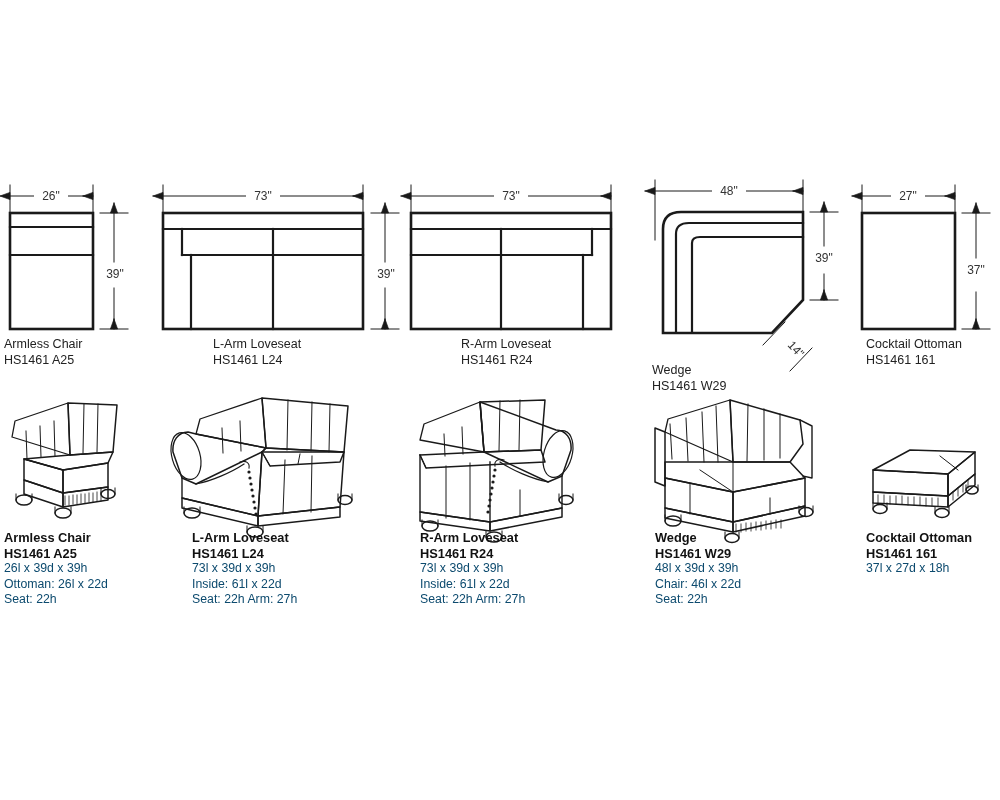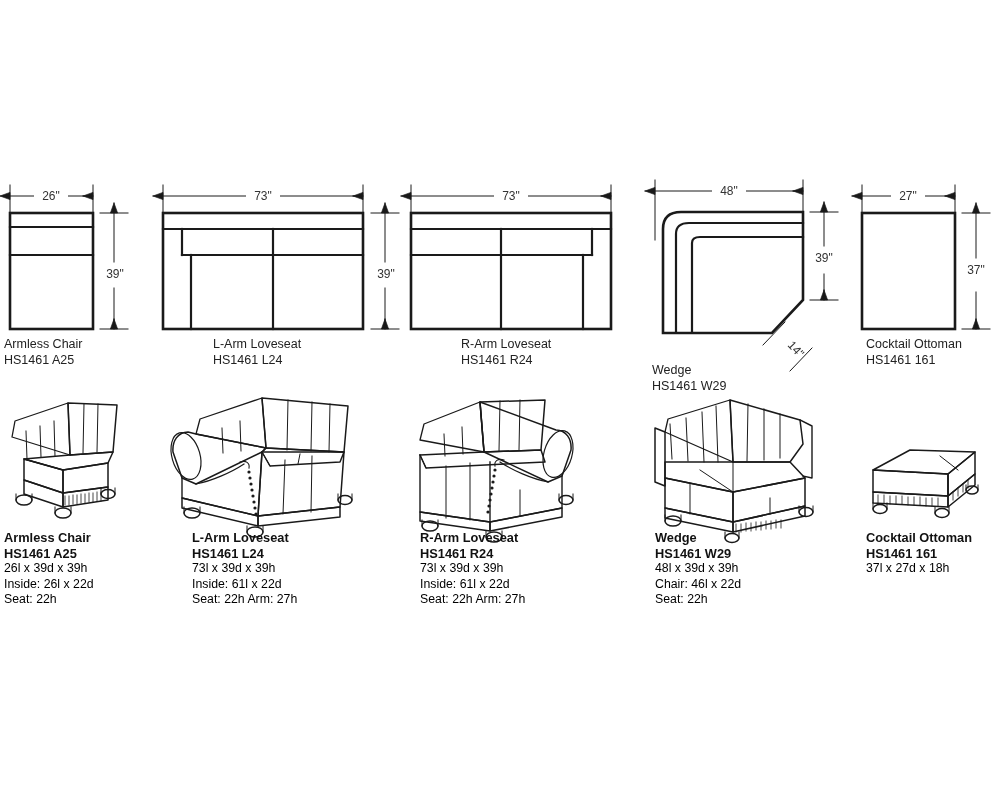--- a/index.html
+++ b/index.html
@@ -19,21 +19,21 @@
     font-family:"Liberation Sans", sans-serif;
   }
   .dim-text{
     font-size:12px;
     fill:#333;
     font-family:"Liberation Sans", sans-serif;
   }
   .spec-block{position:absolute;font-family:"Liberation Sans", sans-serif;}
   .spec-name{font-size:12.8px;font-weight:bold;color:#111;line-height:15.5px;white-space:nowrap;}
   .spec-code{font-size:12.8px;font-weight:bold;color:#111;line-height:15.5px;white-space:nowrap;}
-  .spec-line{font-size:12.3px;color:#000000;line-height:15.5px;white-space:nowrap;}
+  .spec-line{font-size:12.3px;color:#0c4a6e;line-height:15.5px;white-space:nowrap;}
 </style>
 </head>
 <body>
 
 <div id="page">
 
 <svg width="1000" height="800" viewBox="0 0 1000 800">
   <defs>
     <marker id="arrL" markerWidth="12" markerHeight="10" refX="11" refY="5" orient="auto" markerUnits="userSpaceOnUse">
       <path d="M11,5 L0,5 M11,1.4 L1,5 L11,8.6 Z" fill="#1a1a1a" stroke="#1a1a1a" stroke-width="0.7"></path>
@@ -355,21 +355,21 @@
     <text class="plan-label" x="866" y="348">Cocktail Ottoman</text>
     <text class="plan-label" x="866" y="364">HS1461 161</text>
   </g>
 
 </svg>
 
 <div class="spec-block" style="left:4px;top:530px;">
   <div class="spec-name">Armless Chair</div>
   <div class="spec-code">HS1461 A25</div>
   <div class="spec-line">26l x 39d x 39h</div>
-  <div class="spec-line">Inside: 26l x 22d</div>
+  <div class="spec-line">Ottoman: 26l x 22d</div>
   <div class="spec-line">Seat: 22h</div>
 </div>
 
 <div class="spec-block" style="left:192px;top:530px;">
   <div class="spec-name">L-Arm Loveseat</div>
   <div class="spec-code">HS1461 L24</div>
   <div class="spec-line">73l x 39d x 39h</div>
   <div class="spec-line">Inside: 61l x 22d</div>
   <div class="spec-line">Seat: 22h   Arm: 27h</div>
 </div>

